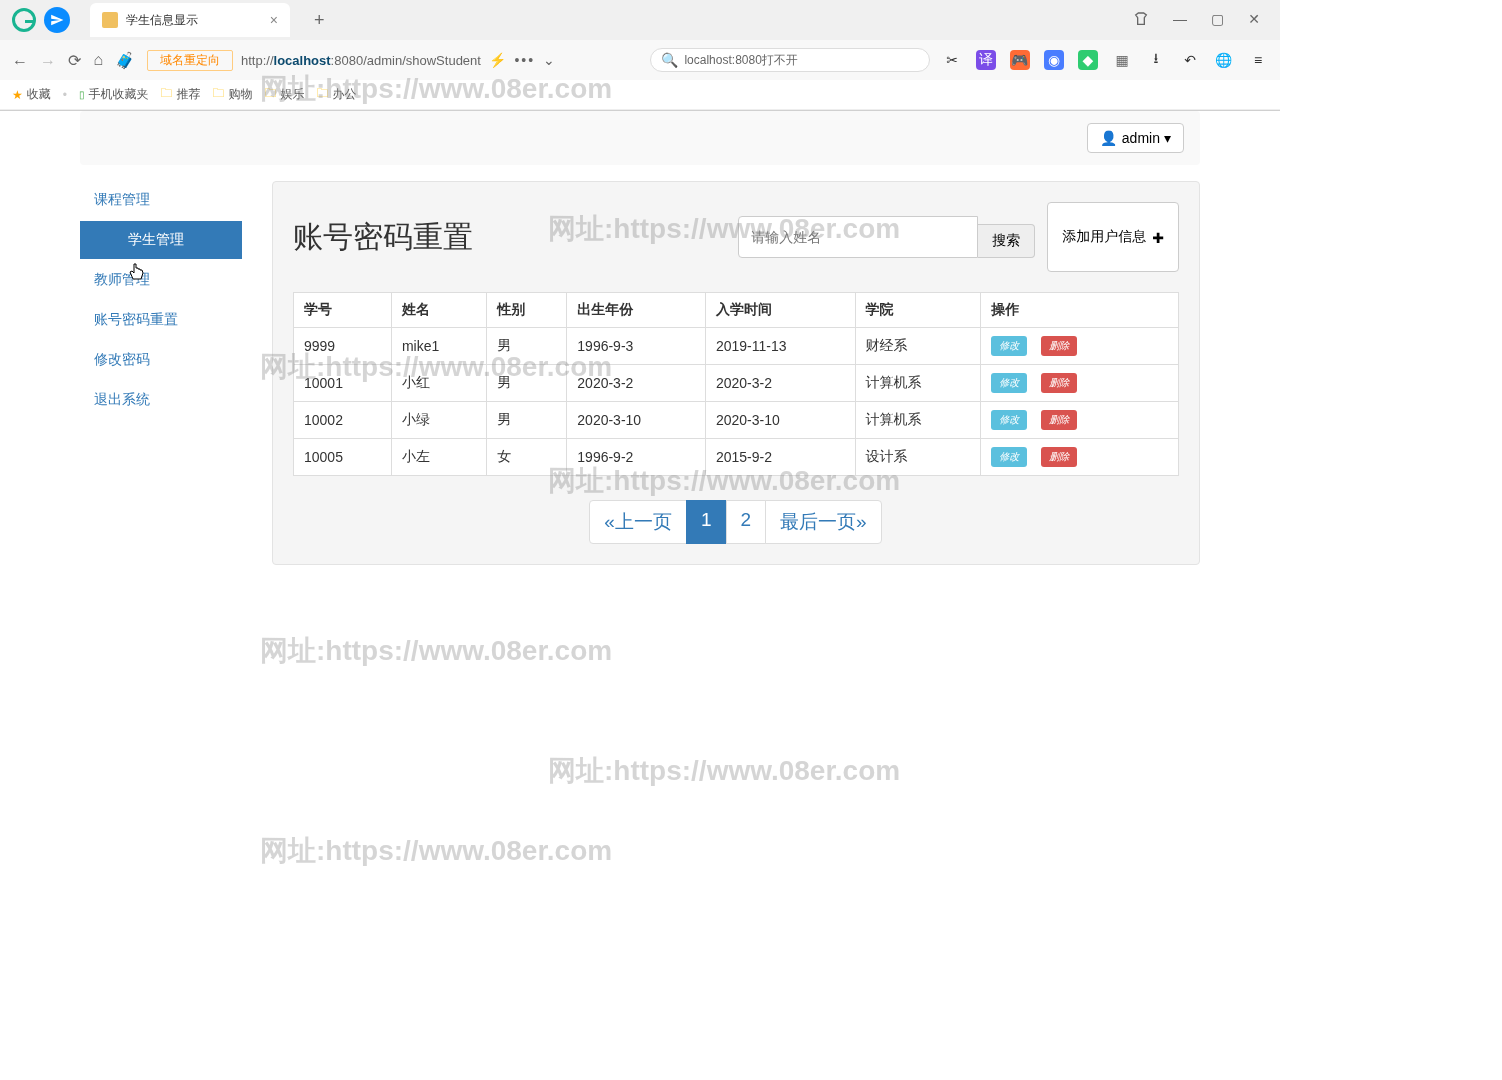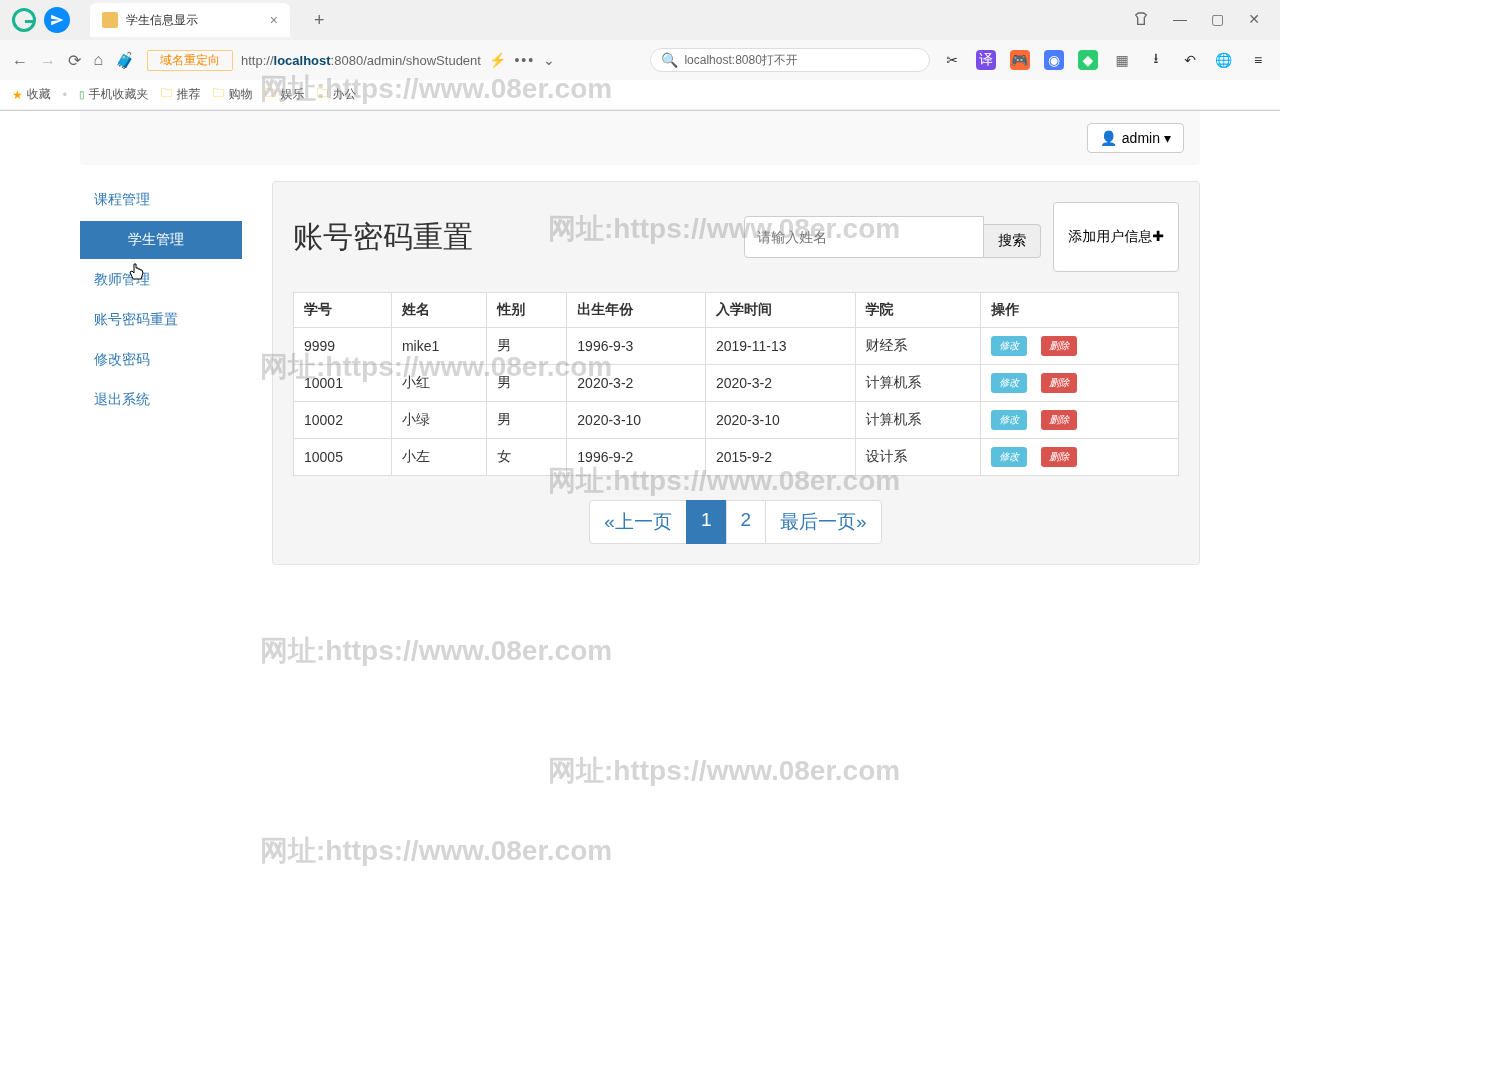--- a/index.html
+++ b/index.html
@@ -55,21 +55,21 @@
     .sidebar { width: 162px; flex-shrink: 0; }
     .sidebar-item { padding: 10px 14px; color: #337ab7; cursor: pointer; font-size: 14px; border-radius: 0; margin-bottom: 2px; }
     .sidebar-item.active { background: #337ab7; color: #fff; padding-left: 48px; }
     
     .content { flex: 1; background: #f5f5f5; border: 1px solid #e3e3e3; border-radius: 4px; padding: 20px; }
     .content-header { display: flex; align-items: center; gap: 12px; margin-bottom: 20px; }
     .page-title { font-size: 30px; color: #333; flex: 1; font-weight: 500; }
     .input-group { display: flex; }
     .search-input { border: 1px solid #ccc; padding: 7px 12px; border-radius: 4px 0 0 4px; font-size: 14px; width: 240px; outline: none; }
     .search-btn { border: 1px solid #ccc; border-left: none; background: #eee; padding: 7px 14px; border-radius: 0 4px 4px 0; cursor: pointer; font-size: 14px; margin-top: 8px; }
-    .add-btn { border: 1px solid #ccc; background: #fff; padding: 25px 14px; border-radius: 4px; cursor: pointer; font-size: 14px; display: flex; align-items: flex-start; }
+    .add-btn { border: 1px solid #ccc; background: #fff; padding: 25px 14px; border-radius: 4px; cursor: pointer; font-size: 14px; display: flex; align-items: flex-end; gap: 6px; }
     
     table { width: 100%; border-collapse: collapse; background: #fff; }
     th, td { border: 1px solid #ddd; padding: 8px 10px; text-align: left; font-size: 14px; }
     th { background: #fff; font-weight: bold; }
     .btn-sm { padding: 3px 8px; border-radius: 3px; color: #fff; cursor: pointer; font-size: 10px; border: none; margin-right: 14px; font-style: italic; }
     .btn-info { background: #5bc0de; }
     .btn-danger { background: #d9534f; }
     
     .pagination { display: flex; justify-content: center; margin-top: 24px; gap: 0; }
     .page-link { border: 1px solid #ddd; padding: 8px 14px; color: #337ab7; cursor: pointer; background: #fff; margin-left: -1px; font-size: 19px; }

